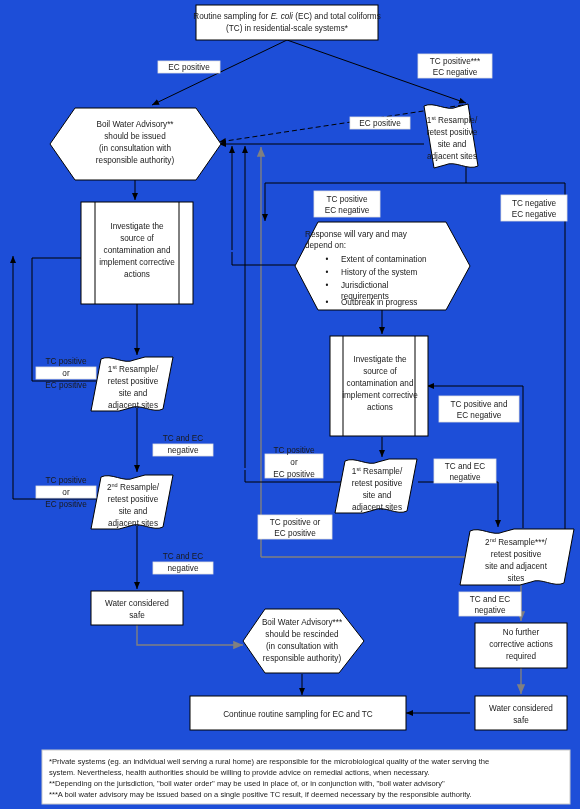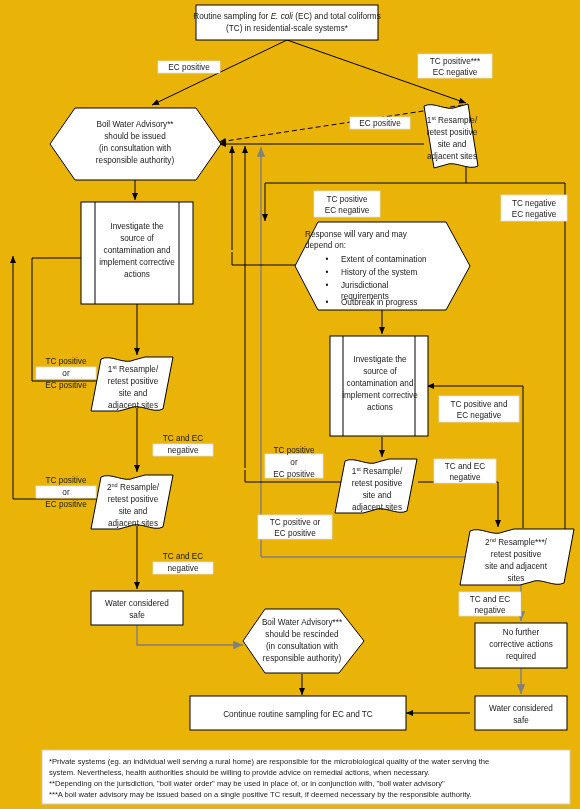--- a/index.html
+++ b/index.html
@@ -1,17 +1,17 @@
 <!DOCTYPE html>
 <html><head>
 <meta charset="utf-8">
 <style>
   html,body{margin:0;padding:0;background:#ffffff;}
   body{width:580px;height:809px;font-family:"Liberation Sans","DejaVu Sans",sans-serif;}
-  #chart-root{position:relative;width:580px;height:809px;overflow:hidden;background:#eab308;}
+  #chart-root{position:relative;width:580px;height:809px;overflow:hidden;background:#1d4ed8;}
   svg{position:absolute;left:0;top:0;}
   .node-text{font-size:8.2px;fill:#1a1a1a;text-anchor:middle;}
   .node-text.left{text-anchor:start;}
   .edge-label{font-size:8.2px;fill:#1a1a1a;text-anchor:middle;}
   .shape{fill:#ffffff;stroke:#000000;stroke-width:1;}
   .conn{stroke:#000000;stroke-width:1;fill:none;}
   .conn.grey{stroke:#808080;stroke-width:1.4;}
   .conn.dash{stroke:#000000;stroke-width:1;stroke-dasharray:5 3;}
   .labelbox{fill:#ffffff;stroke:#e2e2e2;stroke-width:0.8;}
   .footnote-box{fill:#ffffff;stroke:#c9c9c9;stroke-width:1;}

